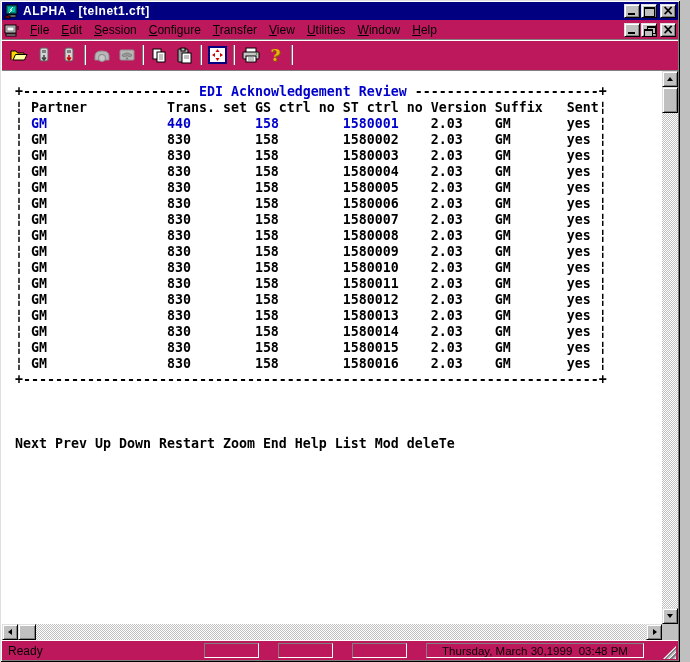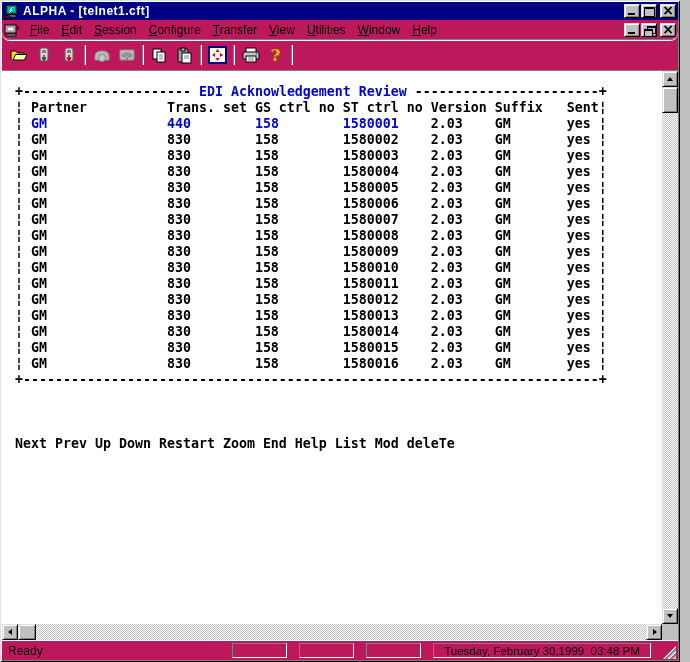--- a/index.html
+++ b/index.html
@@ -30,21 +30,21 @@
   .wbtn.gap { margin-left: 2px; }
   .glyph-min::after { content:""; position:absolute; left:3px; bottom:2px; width:7px; height:2px; background:#000; }
   .glyph-max::after { content:""; position:absolute; left:2px; top:2px; width:9px; height:7px; border:1px solid #000; border-top-width:2px; }
   .glyph-close::after { content:"\00d7"; position:absolute; left:0; right:0; top:-3px; text-align:center; font-size:14px; font-weight:bold; color:#000; font-family:"DejaVu Sans", sans-serif; }
   .glyph-restore::before { content:""; position:absolute; left:5px; top:2px; width:7px; height:5px; border:1px solid #000; border-top-width:2px; }
   .glyph-restore::after { content:""; position:absolute; left:2px; top:5px; width:7px; height:5px; border:1px solid #000; border-top-width:2px; background:#c0c0c0; }
 
   
   .menubar {
     height: 20px; display: flex; align-items: center; padding: 0 2px;
-    flex: 0 0 auto; border-bottom: 1px solid #808080; box-shadow: 0 1px 0 #fff; border-radius: 8px;
+    flex: 0 0 auto; border-bottom: 1px solid #808080; box-shadow: 0 1px 0 #fff;
   }
   .menubar .micon { width: 16px; height: 14px; margin-right: 4px; flex: 0 0 auto; }
   .menu-items { display: flex; flex: 1; }
   .menu-item { font-size: 12px; color: #000; padding: 2px 6px; white-space: nowrap; }
   .menu-item u { text-underline-offset: 1px; }
 
   
   .toolbar {
     height: 31px; display: flex; align-items: center; padding: 2px 4px;
     flex: 0 0 auto; border-bottom: 1px solid #808080; box-shadow: 0 1px 0 #fff;
@@ -88,21 +88,21 @@
   .tri-down { left: 4px; top: 5px; border-left: 3.5px solid transparent; border-right: 3.5px solid transparent; border-top: 4px solid #000; }
   .tri-left { left: 5px; top: 4px; border-top: 3.5px solid transparent; border-bottom: 3.5px solid transparent; border-right: 4px solid #000; }
   .tri-right { left: 6px; top: 4px; border-top: 3.5px solid transparent; border-bottom: 3.5px solid transparent; border-left: 4px solid #000; }
   .vtrack { flex: 1; }
   .htrack { flex: 1; }
   .corner { width: 16px; height: 16px; background: #c0c0c0; flex: 0 0 auto; }
 
   
   .statusbar {
     height: 20px; flex: 0 0 auto; display: flex; align-items: center;
-    border-top: 1px solid #fff; padding: 1px 2px; gap: 12px;
+    border-top: 1px solid #fff; padding: 1px 2px; gap: 19px;
   }
   .sb-ready { flex: 1; font-size: 12px; color: #000; padding-left: 4px; }
   .sb-panel { height: 15px; border: 1px solid; border-color: #808080 #fff #fff #808080; }
   .sb-small { width: 55px; }
   .sb-date { width: 218px; font-size: 11.5px; color: #000; display: flex; align-items: center; justify-content: center; white-space: pre; }
   .sb-grip { width: 13px; height: 13px; align-self: flex-end;
     background: repeating-linear-gradient(135deg, #c0c0c0 0 1px, #fff 1px 2px, #808080 2px 4px);
     clip-path: polygon(100% 0, 100% 100%, 0 100%); }
 </style>
 </head>
@@ -283,17 +283,17 @@
         </div>
     </div>
     <div class="corner"></div>
   </div>
 
   <div class="statusbar">
     <span class="sb-ready">Ready</span>
     <div class="sb-panel sb-small"></div>
     <div class="sb-panel sb-small"></div>
     <div class="sb-panel sb-small"></div>
-    <div class="sb-panel sb-date">Tuesday, February 30,1999  03:48 PM</div>
+    <div class="sb-panel sb-date">Thursday, March 30,1999  03:48 PM</div>
     <div class="sb-grip"></div>
   </div>
 
 </div>
 
 </body></html>

